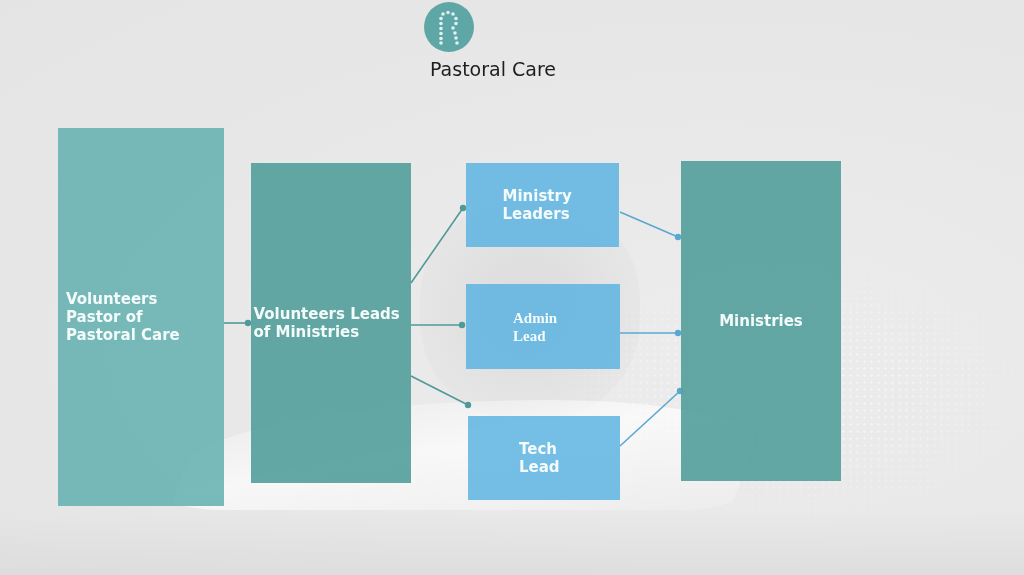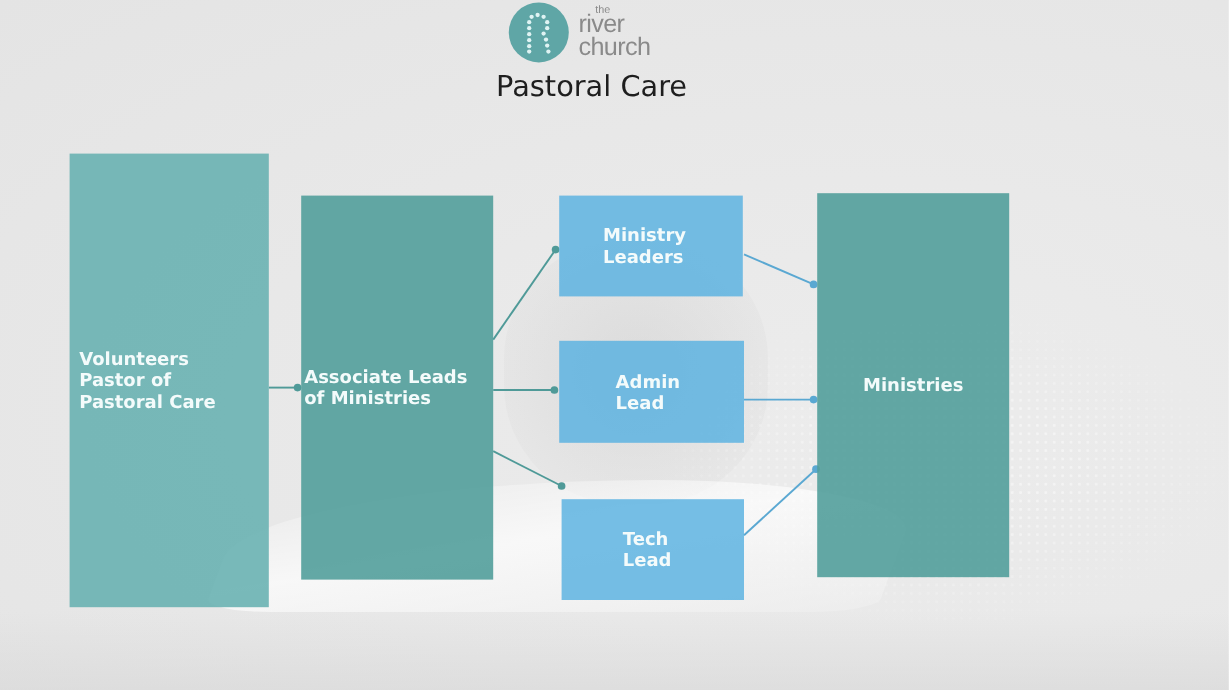--- a/index.html
+++ b/index.html
@@ -44,21 +44,21 @@
   .logo-text {
     margin-left:8px; color:#8a8a8a; line-height:0.88;
     font-family: "Liberation Sans", sans-serif;
   }
   .logo-text .the { font-size:9px; display:block; margin-left:14px; }
   .logo-text .river { font-size:21px; display:block; letter-spacing:-0.5px; }
   .logo-text .church { font-size:21px; display:block; letter-spacing:-0.5px; }
 
   .title {
     position:absolute; left:0; width:986px; top:58px; text-align:center;
-    font-size:24px; color:#1e1e1e;
+    font-size:19px; color:#1e1e1e;
     font-family: "DejaVu Sans", sans-serif;
   }
 
   .box {
     position:absolute; display:flex; align-items:center; justify-content:center;
     color:#f4fbfb; font-weight:bold; font-size:15px; line-height:1.2;
     font-family: "DejaVu Sans", sans-serif;
   }
   .box.teal-light { background:rgba(102,176,176,0.88); }
   .box.teal-dark { background:rgba(82,158,155,0.9); }
@@ -89,25 +89,20 @@
           <circle cx="33" cy="41" r="1.8"></circle>
         <circle cx="17" cy="16.5" r="1.8"></circle>
           <circle cx="17" cy="21.5" r="1.8"></circle>
           <circle cx="17" cy="26.5" r="1.8"></circle>
         <circle cx="17" cy="31.5" r="1.8"></circle>
           <circle cx="17" cy="36.5" r="1.8"></circle>
           <circle cx="17" cy="41" r="1.8"></circle>
       </g>
     </svg>
   </div>
-  <div class="logo-text">
-    <span class="the">the</span>
-    <span class="river">river</span>
-    <span class="church">church</span>
-  </div>
 </div>
 
 <div class="title">Pastoral Care</div>
 
 <svg class="connectors" width="1024" height="575">
   <g stroke="#4f9a98" stroke-width="1.6" fill="none">
     <line x1="224" y1="323" x2="250" y2="323"></line>
     <line x1="411" y1="283" x2="463" y2="208"></line>
     <line x1="411" y1="325" x2="462" y2="325"></line>
     <line x1="411" y1="376" x2="468" y2="405"></line>
@@ -128,29 +123,29 @@
     <circle cx="678" cy="333" r="3.2"></circle>
     <circle cx="680" cy="391" r="3.2"></circle>
   </g>
 </svg>
 
 <div class="box teal-light" style="left:58px; top:128px; width:166px; height:378px;">
   <span style="width:150px;">Volunteers Pastor of Pastoral Care</span>
 </div>
 
 <div class="box teal-dark" style="left:251px; top:163px; width:160px; height:320px;">
-  <span style="width:155px;">Associate Leads of Ministries</span>
+  <span style="width:155px;">Volunteers Leads of Ministries</span>
 </div>
 
 <div class="box blue" style="left:466px; top:163px; width:153px; height:84px;">
   <span style="width:80px;">Ministry Leaders</span>
 </div>
 
 <div class="box blue" style="left:466px; top:284px; width:154px; height:85px;">
-  <span style="width:60px;">Admin Lead</span>
+  <span style="width:60px;font-family:Liberation Serif, serif;">Admin Lead</span>
 </div>
 
 <div class="box blue" style="left:468px; top:404px; width:152px; height:84px;margin-top:12px;">
   <span style="width:50px;">Tech Lead</span>
 </div>
 
 <div class="box teal-dark" style="left:681px; top:161px; width:160px; height:320px;">
   <span>Ministries</span>
 </div>
 

